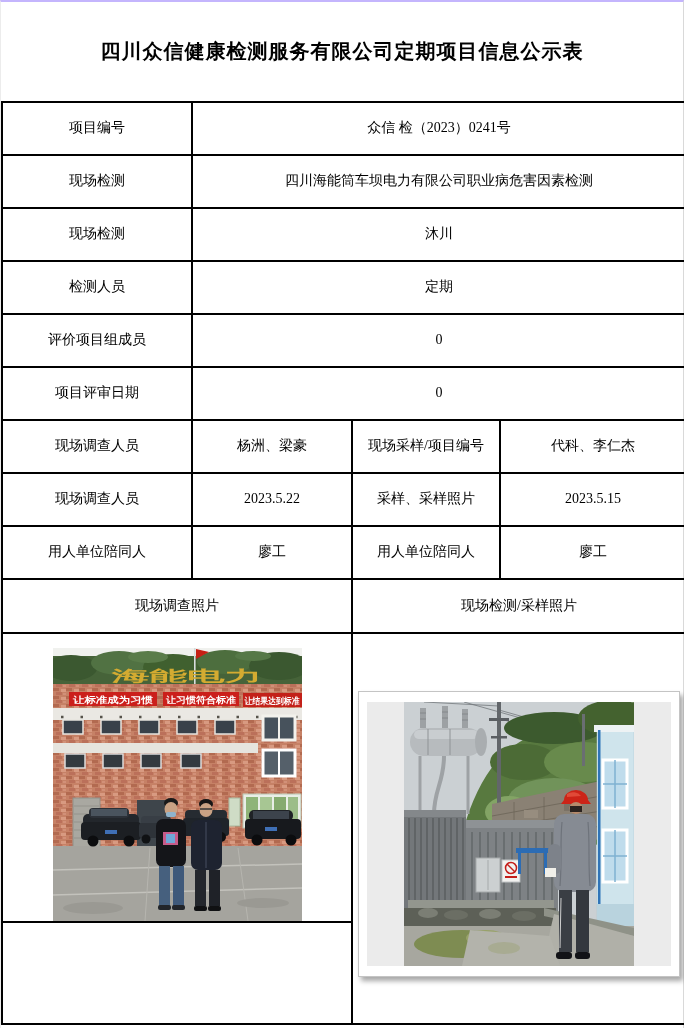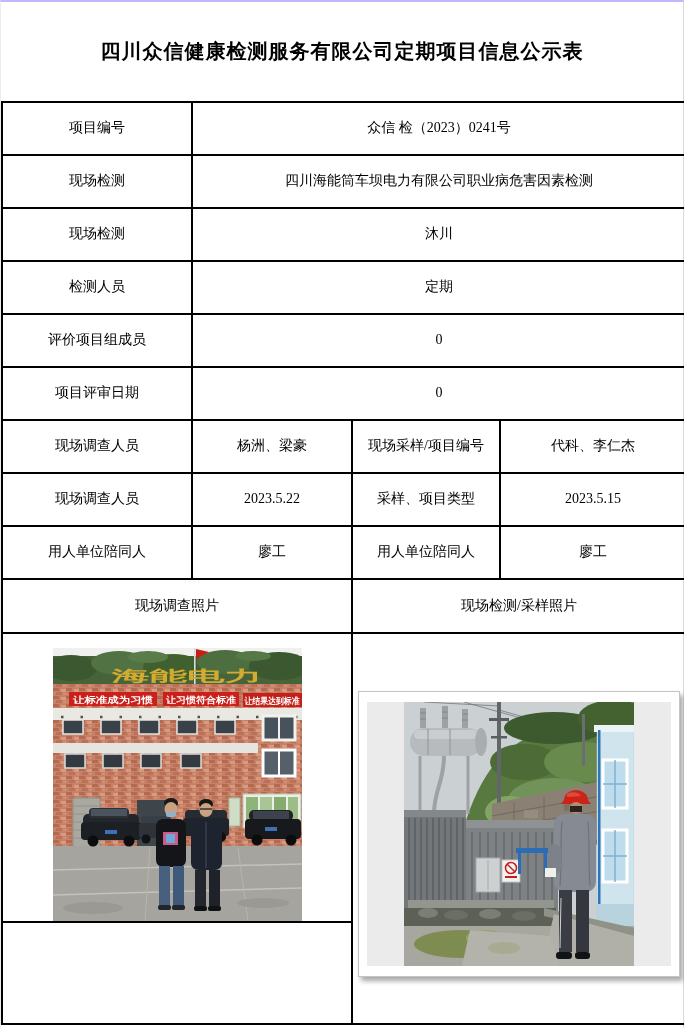--- a/index.html
+++ b/index.html
@@ -67,21 +67,21 @@
 
       <tr class="h53">
         <td>现场调查人员</td>
         <td>杨洲、梁豪</td>
         <td>现场采样/项目编号</td>
         <td>代科、李仁杰</td>
       </tr>
       <tr class="h53">
         <td>现场调查人员</td>
         <td>2023.5.22</td>
-        <td>采样、项目类型</td>
+        <td>采样、采样照片</td>
         <td>2023.5.15</td>
       </tr>
       <tr class="h53">
         <td>用人单位陪同人</td>
         <td>廖工</td>
         <td>用人单位陪同人</td>
         <td>廖工</td>
       </tr>
 
       <tr class="h54">

